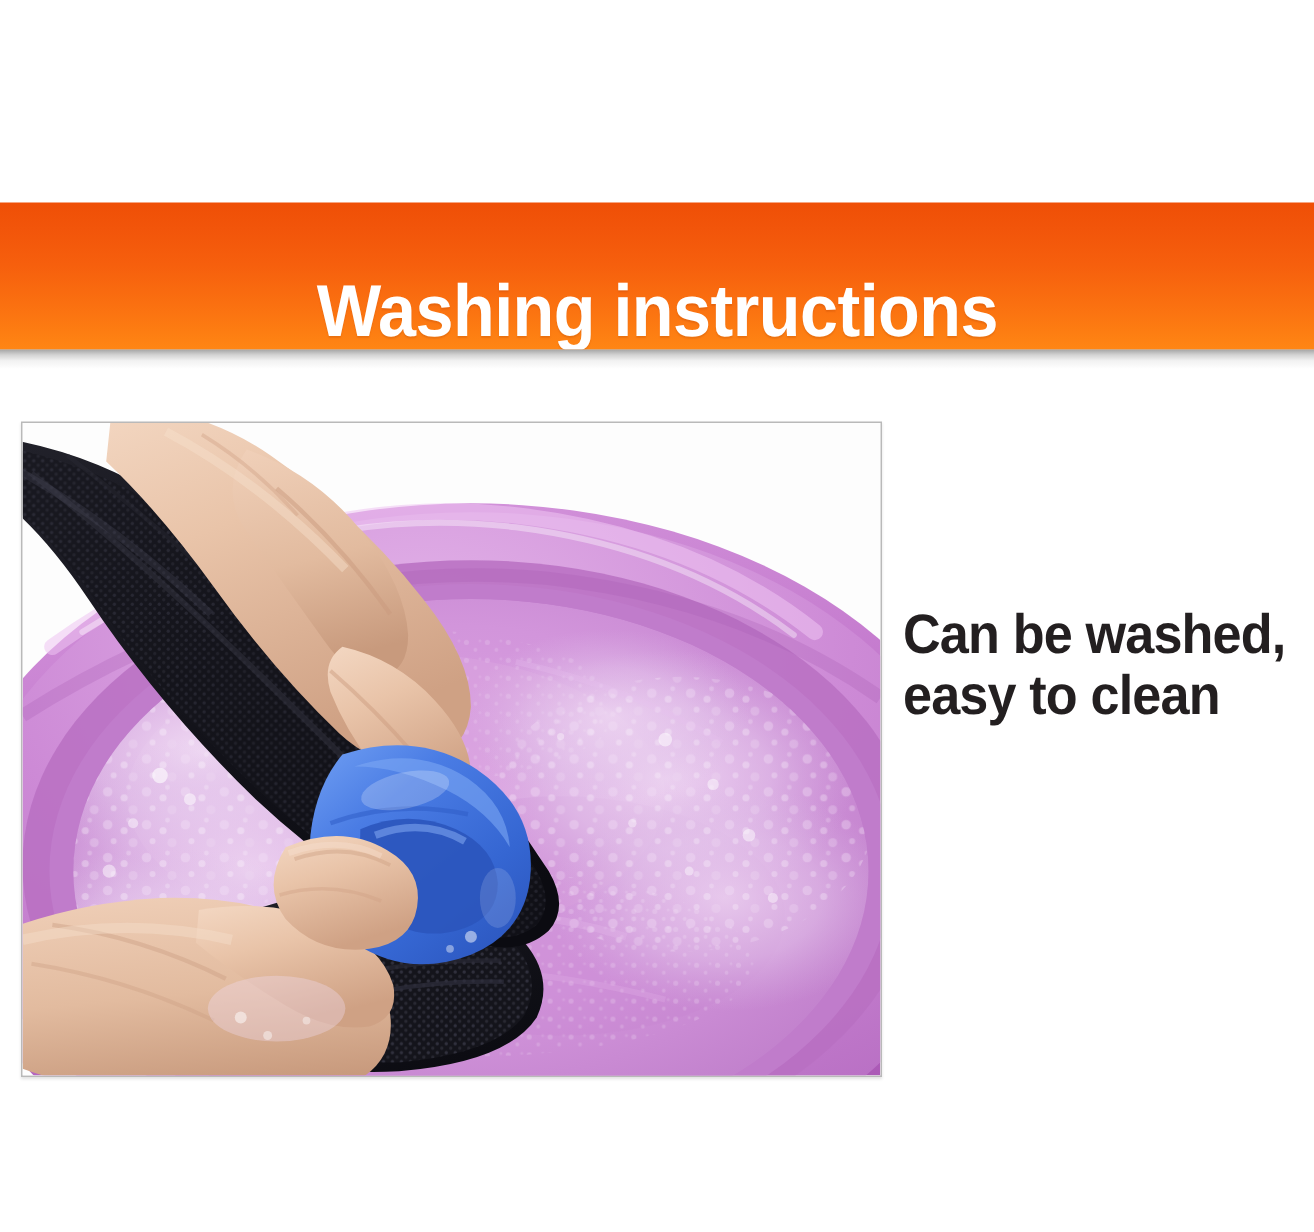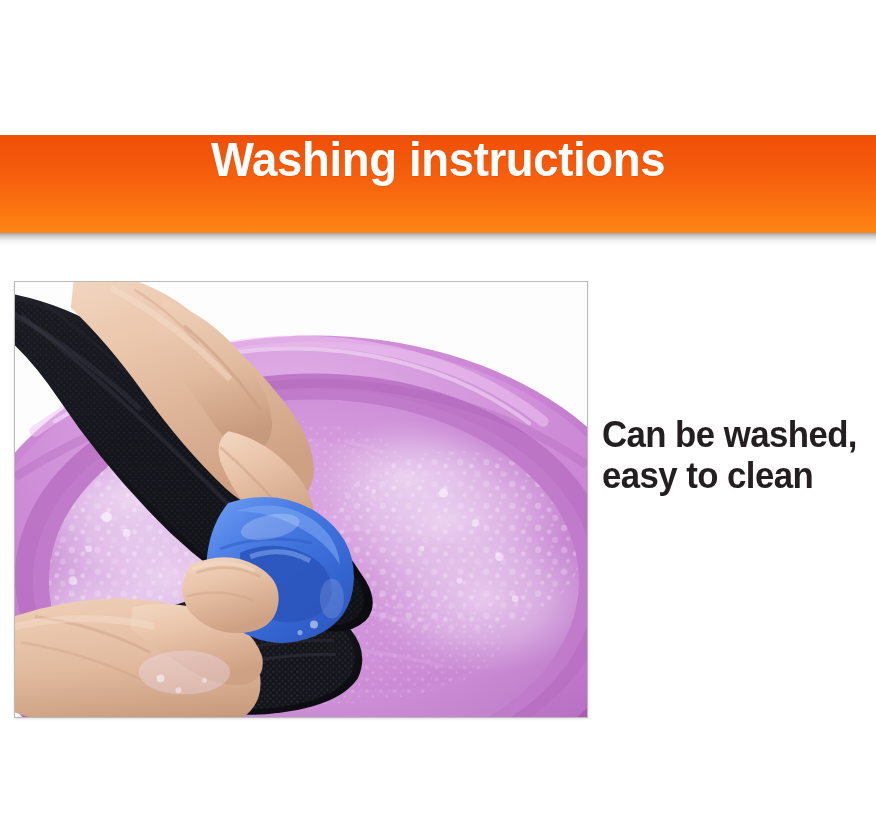--- a/index.html
+++ b/index.html
@@ -32,21 +32,21 @@
     width: 876px;
     height: 98px;
     background: linear-gradient(to bottom,
         #ef4f06 0%,
         #f2550a 18%,
         #f65f0d 42%,
         #fa6f10 68%,
         #fd7d12 88%,
         #ff8614 100%);
     display: flex;
-    align-items: flex-start;
+    align-items: flex-end;
     justify-content: center;
     overflow: hidden;
   }
   #title-banner-text {
     color: #ffffff;
     font-family: "Liberation Sans", sans-serif;
     font-size: 49px;
     font-weight: 700;
     letter-spacing: -0.4px;
     line-height: 1;
@@ -86,21 +86,21 @@
     position: absolute;
     left: 0; top: 0;
     width: 100%; height: 100%;
     display: block;
   }
 
   
   #caption-block {
     position: absolute;
     left: 602px;
-    top: 414px;
+    top: 402px;
     width: 266px;
   }
   .caption-line {
     display: block;
     color: #231f20;
     font-family: "Liberation Sans", sans-serif;
     font-size: 37px;
     font-weight: 700;
     line-height: 41px;
     letter-spacing: -0.6px;

